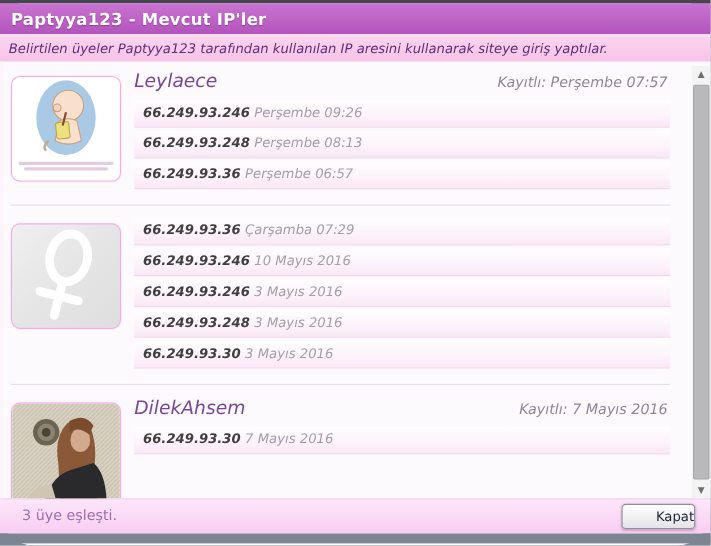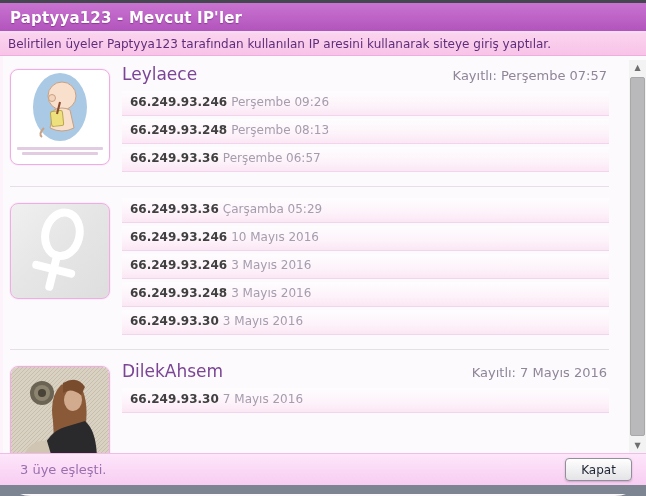--- a/index.html
+++ b/index.html
@@ -18,29 +18,29 @@
     line-height:30px; padding-left:10px;
     text-shadow:0 1px 1px rgba(90,20,100,.45);
     letter-spacing:.2px;
   }
 
   .descbar {
     height:23px; flex:0 0 auto;
     background:linear-gradient(#fbd4ef,#f8c3e7);
     border-bottom:1px solid #eeade0;
     color:#5f2d7a; font-size:12px; line-height:22px; padding-left:8px;
-    white-space:nowrap; overflow:hidden;
+    white-space:nowrap; overflow:hidden;font-style:italic;
   }
 
   .content {
     position:relative; height:397px; flex:0 0 auto;
     background:#fcfafc; overflow:hidden;
     border-left:3px solid #fdf3fb;
   }
-  .sections { position:absolute; left:0; top:0; right:17px; padding:6px 20px 0 7px; }
+  .sections { position:absolute; left:0; top:0; right:17px; padding:6px 20px 0 7px;font-style:italic; }
 
   .user-section { display:flex; align-items:flex-start; }
   .user-section + .user-section { border-top:1px solid #e6dfe8; margin-top:11px; padding-top:9px; }
 
   .avatar-col { flex:0 0 112px; padding-top:7px; }
   .avatar {
     width:100px; height:96px; background:#ffffff;
     border:1px solid #efaee3; border-radius:8px;
     overflow:hidden; display:flex; flex-direction:column; align-items:center;
     box-shadow:0 0 0 1px rgba(250,230,248,.6);
@@ -79,21 +79,21 @@
     border-top:1px solid #f0bce8;
     display:flex; align-items:center; justify-content:space-between;
     padding:0 14px 0 20px;
   }
   .footer-status { color:#9b6fae; font-size:13px; }
   .close-btn {
     width:67px; height:23px; font-size:12px; color:#1d2433;
     background:linear-gradient(#fefefe,#e4e4e8);
     border:1px solid #8f9098; border-radius:4px;
     box-shadow:0 1px 2px rgba(120,80,120,.35);
-    cursor:pointer; font-family:inherit;
+    cursor:pointer; font-family:inherit;text-align:right;
   }
 
   .bottom-bar { height:9px; background:#7d8593; flex:0 0 auto; }
 </style>
 </head>
 <body>
 
 <div class="window">
   <div class="top-strip"></div>
 
@@ -141,21 +141,21 @@
               <svg width="98" height="94" viewBox="0 0 98 94">
                 <g transform="rotate(14 49 40)" stroke="#ffffff" stroke-width="8" fill="none" stroke-linecap="round">
                   <ellipse cx="49" cy="30" rx="17" ry="22"></ellipse>
                   <line x1="49" y1="52" x2="49" y2="84"></line>
                   <line x1="31" y1="66" x2="67" y2="66"></line>
                 </g>
               </svg>
             </div>
           </div>
           <div class="info-col">
-            <div class="ip-row"><span class="ip">66.249.93.36</span><span class="ip-date">Çarşamba 05:29</span></div>
+            <div class="ip-row"><span class="ip">66.249.93.36</span><span class="ip-date">Çarşamba 07:29</span></div>
             <div class="ip-row"><span class="ip">66.249.93.246</span><span class="ip-date">10 Mayıs 2016</span></div>
             <div class="ip-row"><span class="ip">66.249.93.246</span><span class="ip-date">3 Mayıs 2016</span></div>
             <div class="ip-row"><span class="ip">66.249.93.248</span><span class="ip-date">3 Mayıs 2016</span></div>
             <div class="ip-row"><span class="ip">66.249.93.30</span><span class="ip-date">3 Mayıs 2016</span></div>
           </div>
         </div>
         <div class="user-section">
           <div class="avatar-col">
             <div class="avatar">
               <svg width="98" height="94" viewBox="0 0 98 94">

